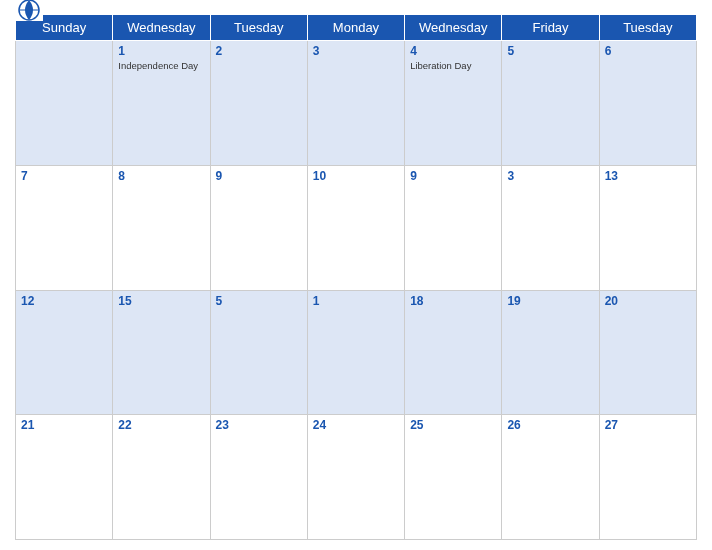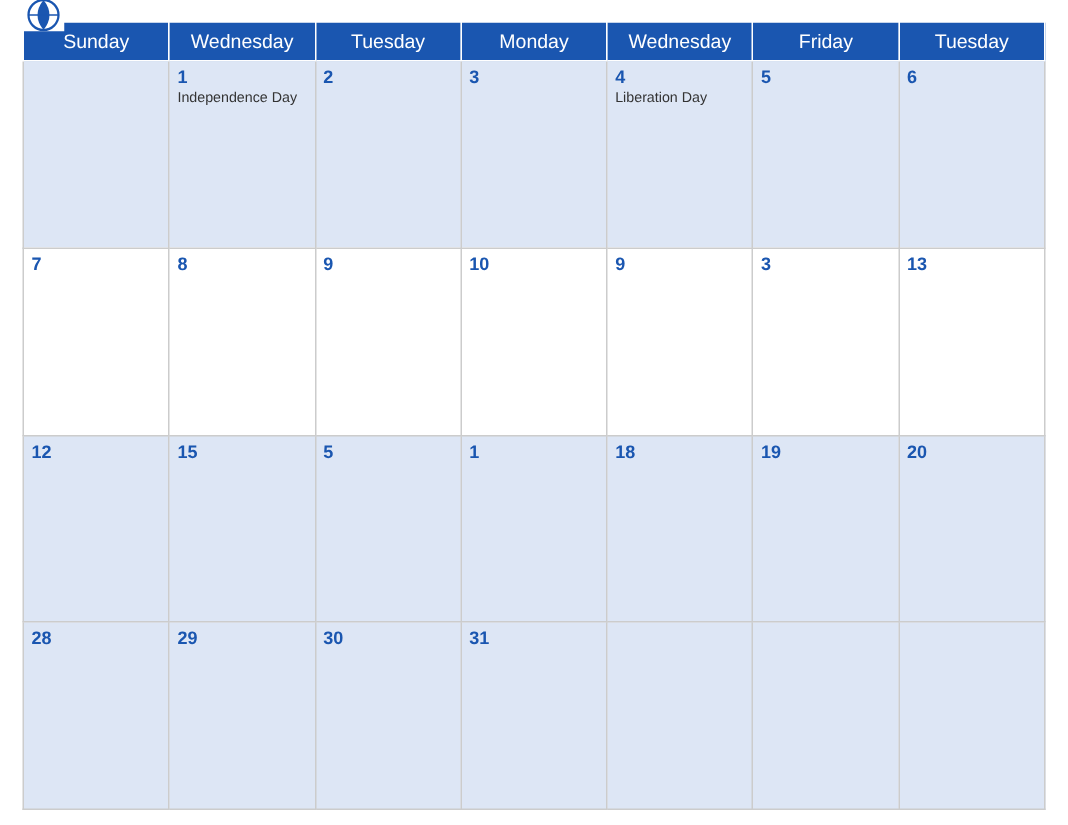--- a/index.html
+++ b/index.html
@@ -186,31 +186,37 @@
         <td>
           <div class="day-number">18</div>
         </td>
         <td>
           <div class="day-number">19</div>
         </td>
         <td>
           <div class="day-number">20</div>
         </td>
       </tr>
-      <tr class="row-shaded">
-        <td>
-          <div class="day-number">28</div>
-        </td>
-        <td>
-          <div class="day-number">29</div>
-        </td>
-        <td>
-          <div class="day-number">30</div>
-        </td>
-        <td>
-          <div class="day-number">31</div>
-        </td>
-        <td></td>
-        <td></td>
-        <td></td>
+      <tr class="row-white">
+        <td>
+          <div class="day-number">21</div>
+        </td>
+        <td>
+          <div class="day-number">22</div>
+        </td>
+        <td>
+          <div class="day-number">23</div>
+        </td>
+        <td>
+          <div class="day-number">24</div>
+        </td>
+        <td>
+          <div class="day-number">25</div>
+        </td>
+        <td>
+          <div class="day-number">26</div>
+        </td>
+        <td>
+          <div class="day-number">27</div>
+        </td>
       </tr>
     </tbody>
 </table>
 
 </body></html>

